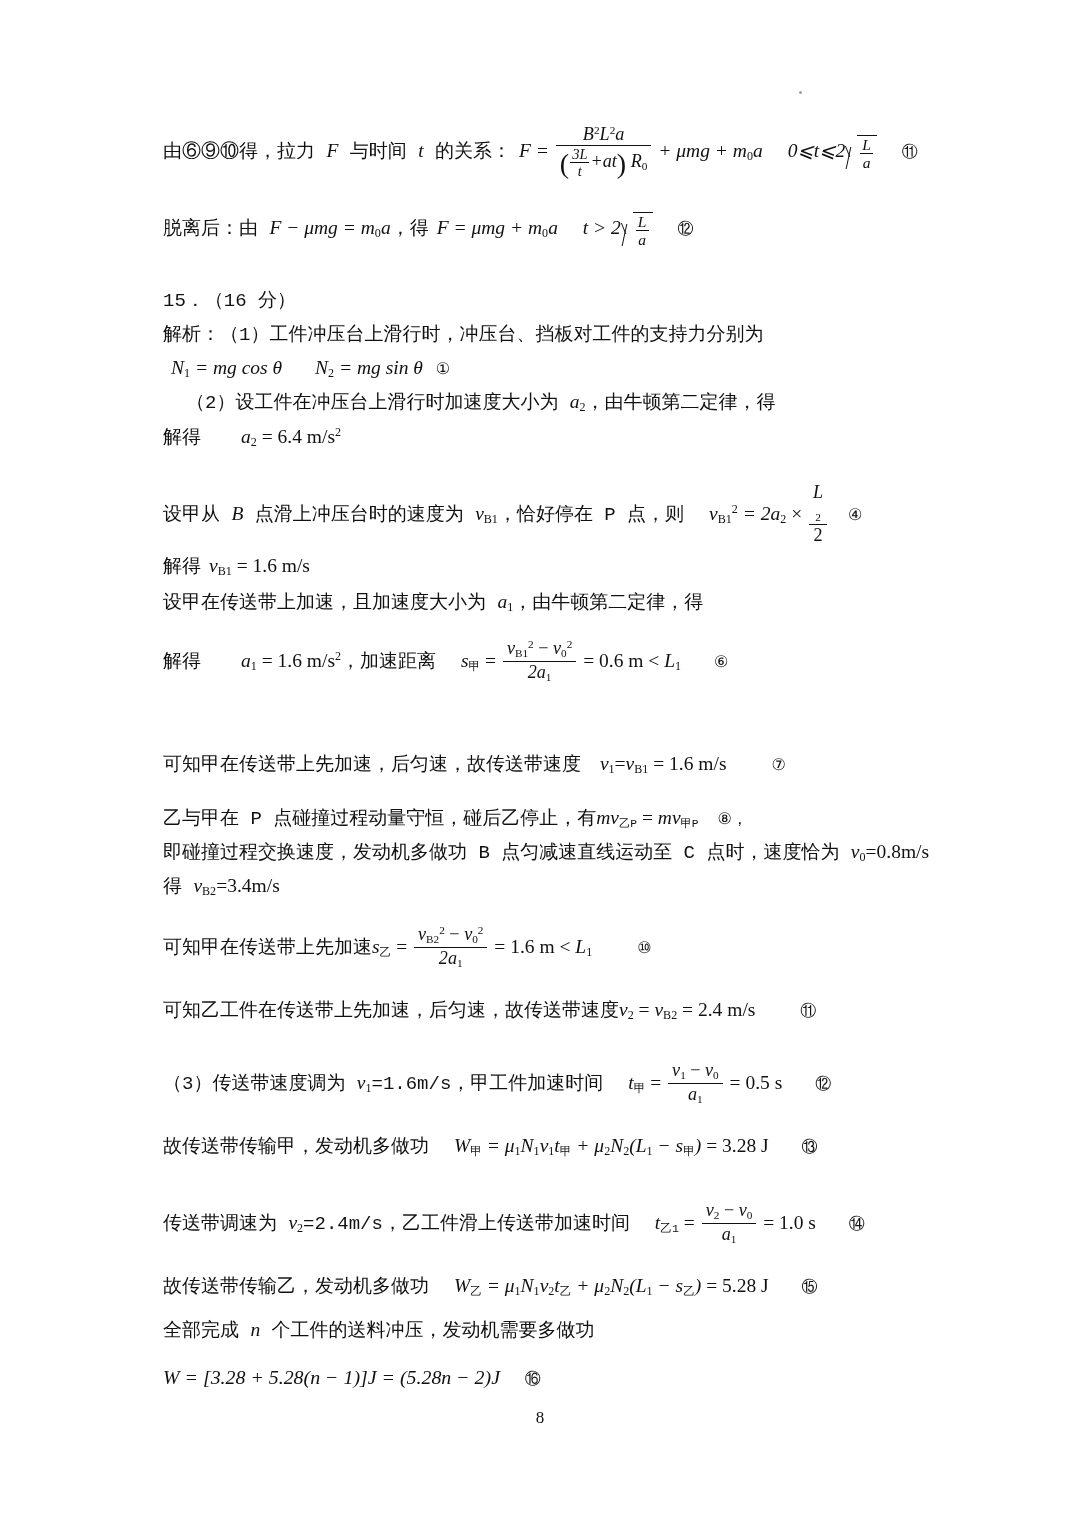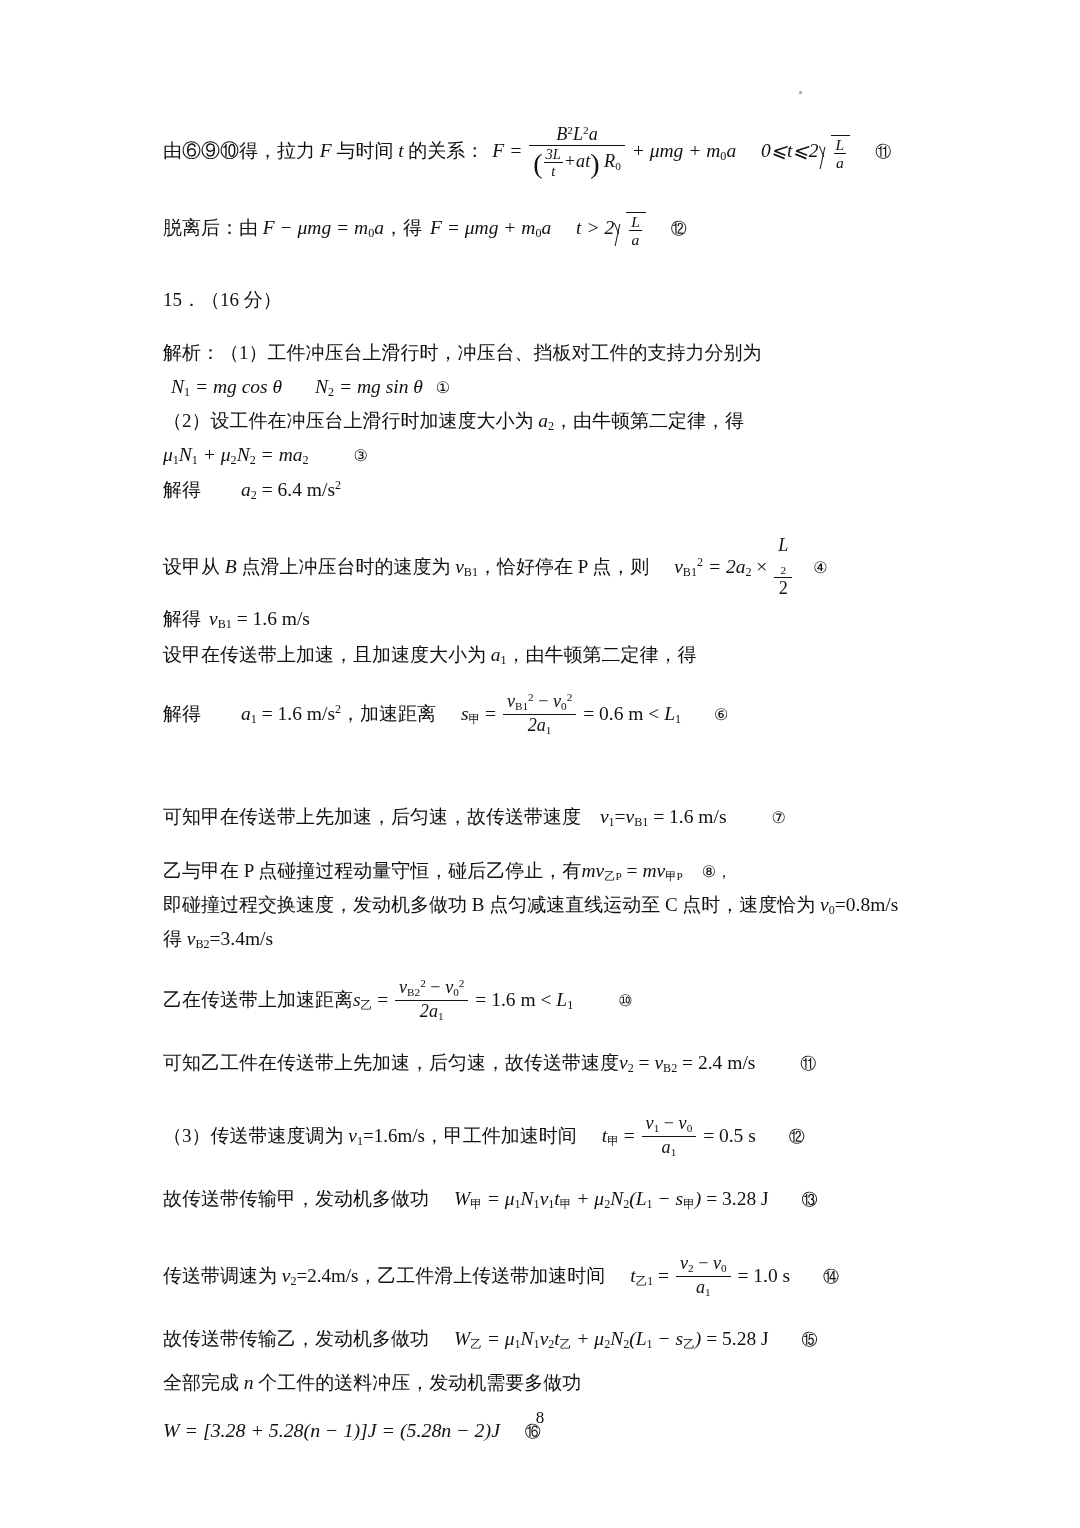--- a/index.html
+++ b/index.html
@@ -20,21 +20,21 @@
 
   .line { position:relative; font-size:19.5px; line-height:1.0;
           white-space:nowrap; color:#111; }
 
   
   .gap-s { height:14px; }
   .gap-m { height:22px; }
   .gap-l { height:30px; }
   .gap-xl { height:38px; }
 
-  .cn { font-family:Liberation Serif, serif; font-size:19px; }
+  .cn { font-family:Liberation Mono, monospace; font-size:19px; }
   .it { font-style:italic; font-family:"Liberation Serif",serif; }
   .up { font-style:normal; }
 
   sub { font-size:0.62em; vertical-align:-0.28em; font-style:normal; }
   sup { font-size:0.62em; vertical-align:0.55em; font-style:normal; }
 
   .tag { display:inline-block; font-size:16px; font-family:"Liberation Serif",serif; }
 
   
   .frac { display:inline-block; vertical-align:middle; text-align:center;
@@ -98,39 +98,35 @@
       <span class="sp20"></span><span class="it">t &gt; 2</span><span class="rad"><span class="radbody"><span class="sfrac"><span class="num it">L</span><span class="den it">a</span></span></span></span>
       <span class="sp20"></span><span class="tag">⑫</span>
     </div>
 
     <div class="gap-xl"></div>
 
     <div class="line" style="height:34px;">
       <span class="cn">15．（16 分）</span>
     </div>
 
-    <div class="line" style="height:34px;margin-top:19px;">
+    <div class="line" style="height:34px;">
       <span class="cn">解析：（1）工件冲压台上滑行时，冲压台、挡板对工件的支持力分别为</span>
     </div>
 
     <div class="line" style="height:34px; padding-left:8px;">
       <span class="it">N</span><sub>1</sub> <span class="it">= mg cos θ</span>
       <span class="sp28"></span><span class="it">N</span><sub>2</sub> <span class="it">= mg sin θ</span>
       <span class="sp8"></span><span class="tag">①</span>
     </div>
 
 
-    <div class="line" style="height:34px;">
+    <div class="line" style="height:34px;margin-left:23px;">
       <span class="cn">（2）设工件在冲压台上滑行时加速度大小为 </span><span class="it">a</span><sub>2</sub><span class="cn">，由牛顿第二定律，得</span>
     </div>
 
-    <div class="line" style="height:34px;">
-      <span class="it">μ</span><sub>1</sub><span class="it">N</span><sub>1</sub><span class="it"> + μ</span><sub>2</sub><span class="it">N</span><sub>2</sub><span class="it"> = ma</span><sub>2</sub>
-      <span class="sp40"></span><span class="tag">③</span>
-    </div>
 
     <div class="line" style="height:36px;">
       <span class="cn">解得</span><span class="sp40"></span><span class="it">a</span><sub>2</sub> <span class="up">= 6.4 m/s</span><sup>2</sup>
     </div>
 
     <div class="gap-m"></div>
 
     <div class="line" style="height:50px;">
       <span class="cn">设甲从 </span><span class="it">B</span><span class="cn"> 点滑上冲压台时的速度为 </span><span class="it">v</span><sub>B1</sub><span class="cn">，恰好停在 P 点，则</span>
       <span class="sp20"></span><span class="it">v</span><sub>B1</sub><sup>2</sup> <span class="it">= 2a</span><sub>2</sub> <span>×</span>
@@ -182,21 +178,21 @@
     </div>
 
 
     <div class="line" style="height:36px;">
       <span class="cn">得 </span><span class="it">v</span><sub>B2</sub><span class="up">=3.4m/s</span>
     </div>
 
     <div class="gap-s"></div>
 
     <div class="line" style="height:52px;">
-      <span class="cn">乙在传送带上加速距离</span><span class="it">s</span><sub class="cn" style="font-size:0.60em;">乙</sub> =
+      <span class="cn">可知甲在传送带上先加速</span><span class="it">s</span><sub class="cn" style="font-size:0.60em;">乙</sub> =
       <span class="frac">
         <span class="num"><span class="it">v</span><sub>B2</sub><sup>2</sup> − <span class="it">v</span><sub>0</sub><sup>2</sup></span>
         <span class="den"><span class="it">2a</span><sub style="font-style:normal;">1</sub></span>
       </span>
       <span class="up">= 1.6 m &lt;</span> <span class="it">L</span><sub>1</sub>
       <span class="sp40"></span><span class="tag">⑩</span>
     </div>
 
     <div class="gap-m"></div>
 

